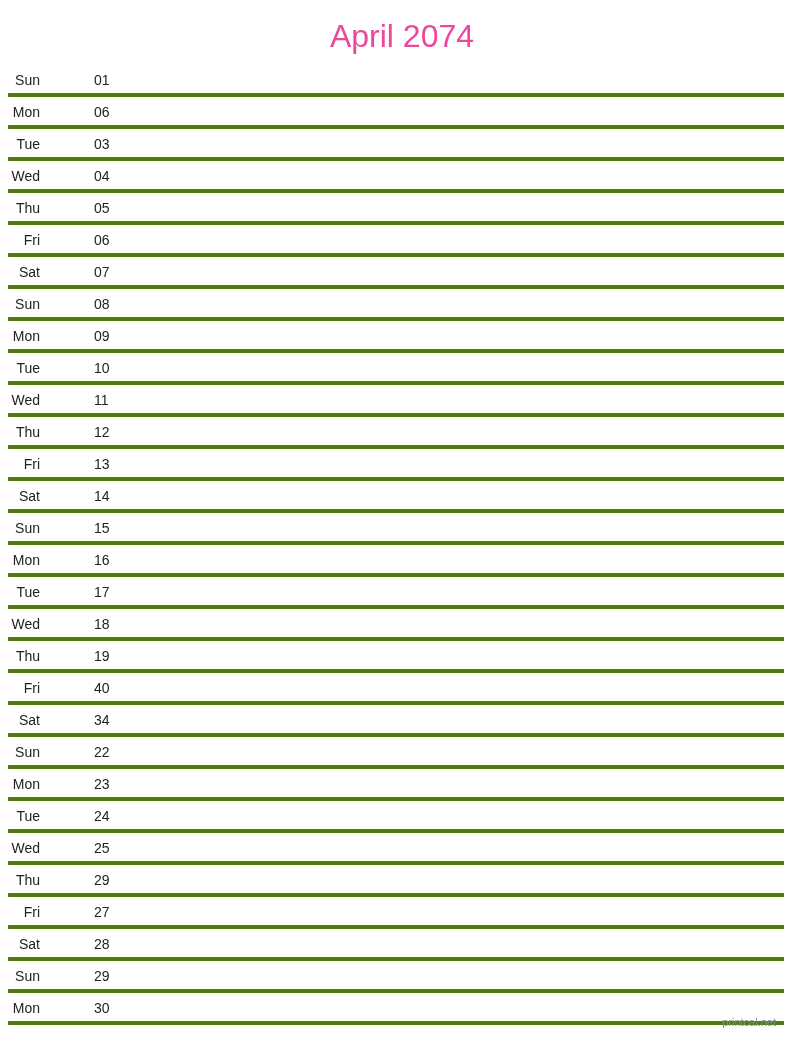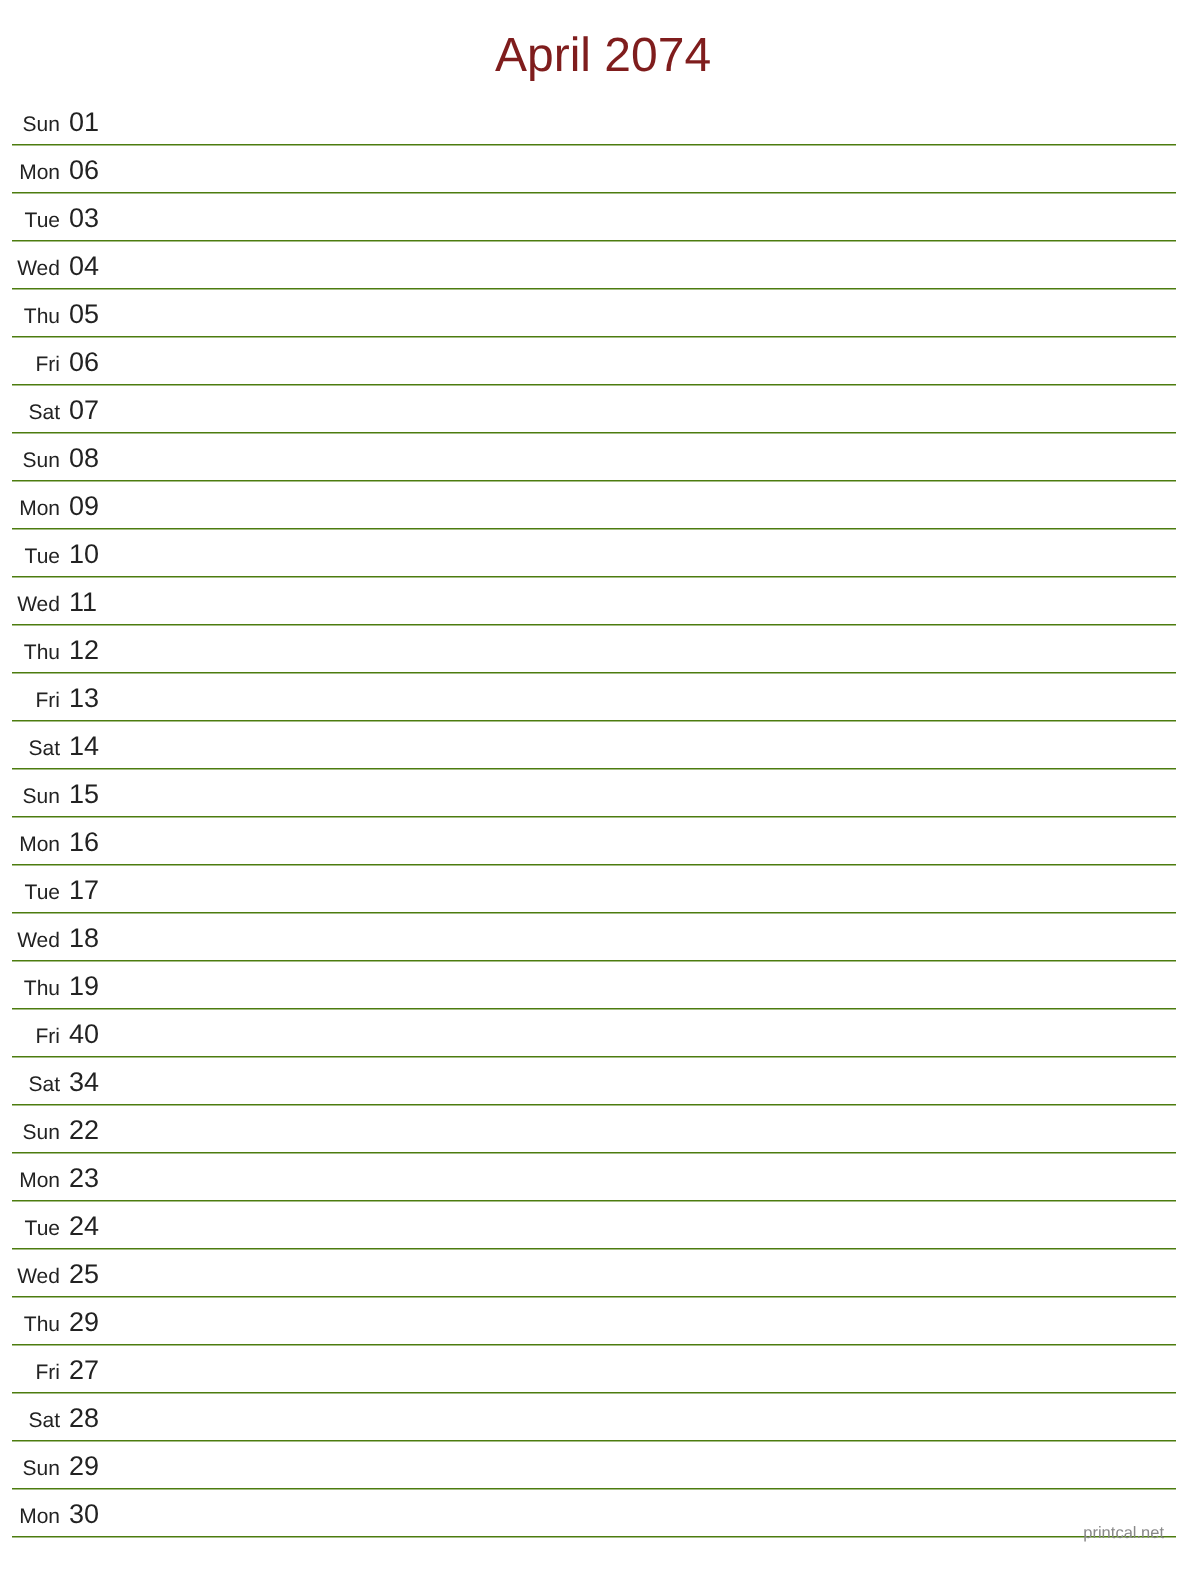--- a/index.html
+++ b/index.html
@@ -13,52 +13,53 @@
       min-height: 1056px;
       background: #fff;
       font-family: Arial, sans-serif;
       position: relative;
     }
 
     .page-title {
       text-align: center;
       font-size: 32px;
       font-weight: normal;
-      color: #7f1d1d;
+      color: #ec4899;
       padding: 18px 0 10px 12px;
     }
 
     .calendar-grid {
       width: 100%;
       padding: 0 8px;
     }
 
     .day-row {
       display: flex;
       align-items: center;
-      border-bottom: 1px solid #4d7c0f;
+      border-bottom: 4px solid #4d7c0f;
       min-height: 32px;
       padding: 4px 0 2px 0;
     }
 
     .day-name {
       width: 38px;
       font-size: 14px;
       color: #222;
       text-align: right;
       padding-right: 6px;
       flex-shrink: 0;
     }
 
     .day-number {
       width: 28px;
-      font-size: 18px;
+      font-size: 14px;
       color: #222;
       text-align: left;
       flex-shrink: 0;
+      margin-left: 48px;
     }
 
     .day-line {
       flex: 1;
       height: 1px;
       
     }
 
     .footer {
       position: absolute;

